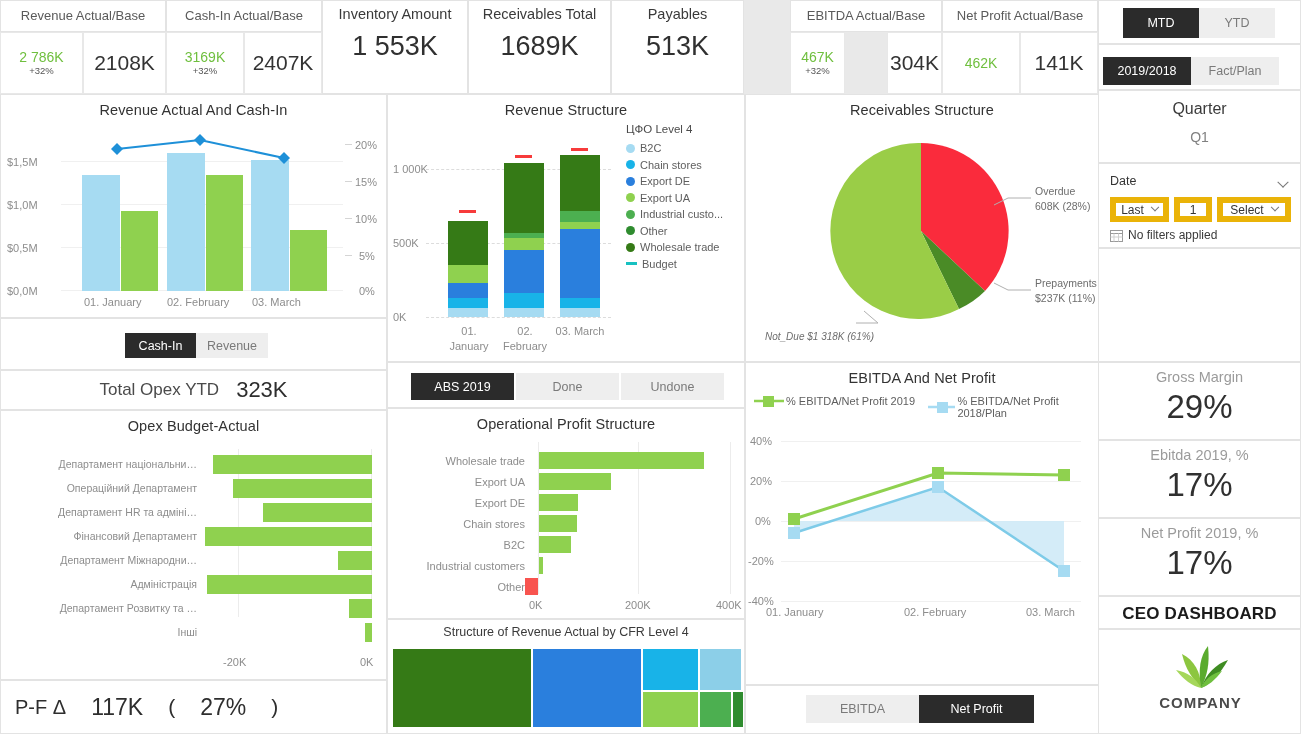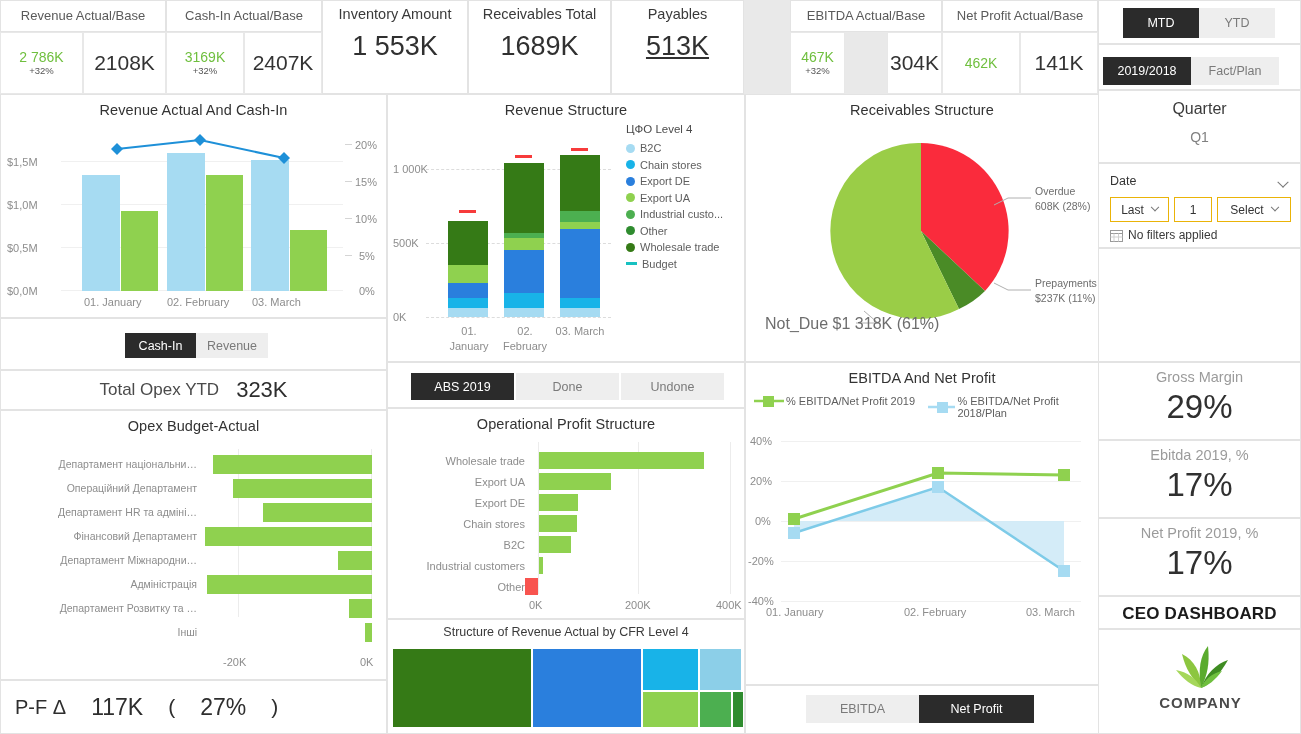--- a/index.html
+++ b/index.html
@@ -77,21 +77,21 @@
     overflow: hidden; white-space: nowrap;
     border: 1px solid #ffffff;
   }
 
   
   .side-kpi-lbl { text-align: center; font-size: 14.5px; color: #9b9b9b; padding-top: 6px; }
   .side-kpi-val { text-align: center; font-size: 33px; color: #303030; }
 
   .filt-lbl { font-size: 12.5px; color: #333; }
   .filt-box {
-    border: 1px solid #eab308; background: #fff;
+    border: 6px solid #eab308; background: #fff;
     font-size: 12px; color: #333;
     display: flex; align-items: center; justify-content: center;
     height: 25px;
   }
   .chev { display: inline-block; width: 8px; height: 8px;
           border-right: 1.4px solid #777; border-bottom: 1.4px solid #777;
           transform: rotate(45deg) translate(-2px,-2px); }
 
   .ceo {
     text-align: center; font-size: 17px; font-weight: bold;
@@ -135,21 +135,21 @@
     <div class="kpi-big" style="margin-top:9px;">1 553K</div>
   </div>
 
   <div class="card" style="left:468px;top:0;width:143px;height:94px;">
     <div class="kpi-head" style="font-size:14.5px;color:#3a3a3a;padding-top:5px;">Receivables Total</div>
     <div class="kpi-big" style="margin-top:9px;">1689K</div>
   </div>
 
   <div class="card" style="left:611px;top:0;width:133px;height:94px;">
     <div class="kpi-head" style="font-size:14.5px;color:#3a3a3a;padding-top:5px;">Payables</div>
-    <div class="kpi-big" style="margin-top:9px;text-decoration:underline;">513K</div>
+    <div class="kpi-big" style="margin-top:9px;">513K</div>
   </div>
 
   <div class="card" style="left:790px;top:0;width:152px;height:32px;">
     <div class="kpi-head">EBITDA Actual/Base</div>
   </div>
   <div class="kpi-dual" style="left:790px;top:32px;width:152px;height:62px;gap:42px;">
     <div class="kpi-cell">
       <div class="kpi-val-green">467K</div>
       <div class="kpi-sub">+32%</div>
     </div>
@@ -329,21 +329,21 @@
 
       <polyline points="248,92 262,85 285,85" fill="none" stroke="#b0b0b0" stroke-width="1"></polyline>
       <polyline points="248,170 262,177 285,177" fill="none" stroke="#b0b0b0" stroke-width="1"></polyline>
       <polyline points="118,198 132,210 110,210" fill="none" stroke="#b0b0b0" stroke-width="1"></polyline>
     </svg>
 
     <div class="axlbl" style="left:289px;top:90px;font-size:10.5px;color:#6d6d6d;">Overdue</div>
     <div class="axlbl" style="left:289px;top:105px;font-size:10.5px;color:#6d6d6d;">608K (28%)</div>
     <div class="axlbl" style="left:289px;top:182px;font-size:10.5px;color:#6d6d6d;">Prepayments</div>
     <div class="axlbl" style="left:289px;top:197px;font-size:10.5px;color:#6d6d6d;">$237K (11%)</div>
-    <div class="axlbl" style="left:19px;top:220px;font-size:16px;color:#6d6d6d;">Not_Due $1 318K (61%)</div>
+    <div class="axlbl" style="left:19px;top:236px;font-size:10px;color:#6d6d6d;font-style:italic;">Not_Due $1 318K (61%)</div>
   </div>
 
   <div class="card" style="left:1098px;top:90px;width:203px;height:73px;">
     <div style="text-align:center;font-size:16px;color:#3a3a3a;padding-top:9px;">Quarter</div>
     <div style="text-align:center;font-size:14px;color:#808080;padding-top:11px;">Q1</div>
   </div>
 
   <div class="card" style="left:1098px;top:163px;width:203px;height:85px;">
     <div style="position:absolute;left:11px;top:10px;" class="filt-lbl">Date</div>
     <div style="position:absolute;right:13px;top:11px;"><span class="chev"></span></div>

